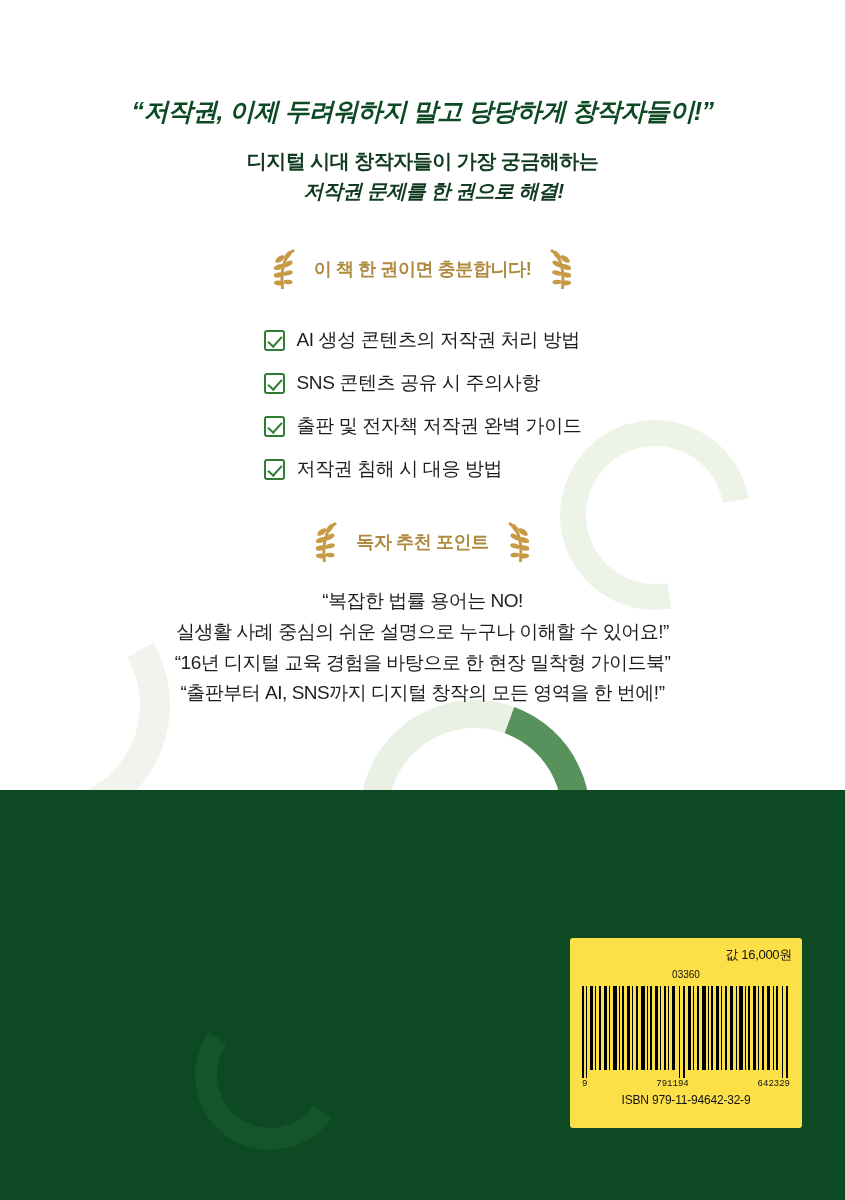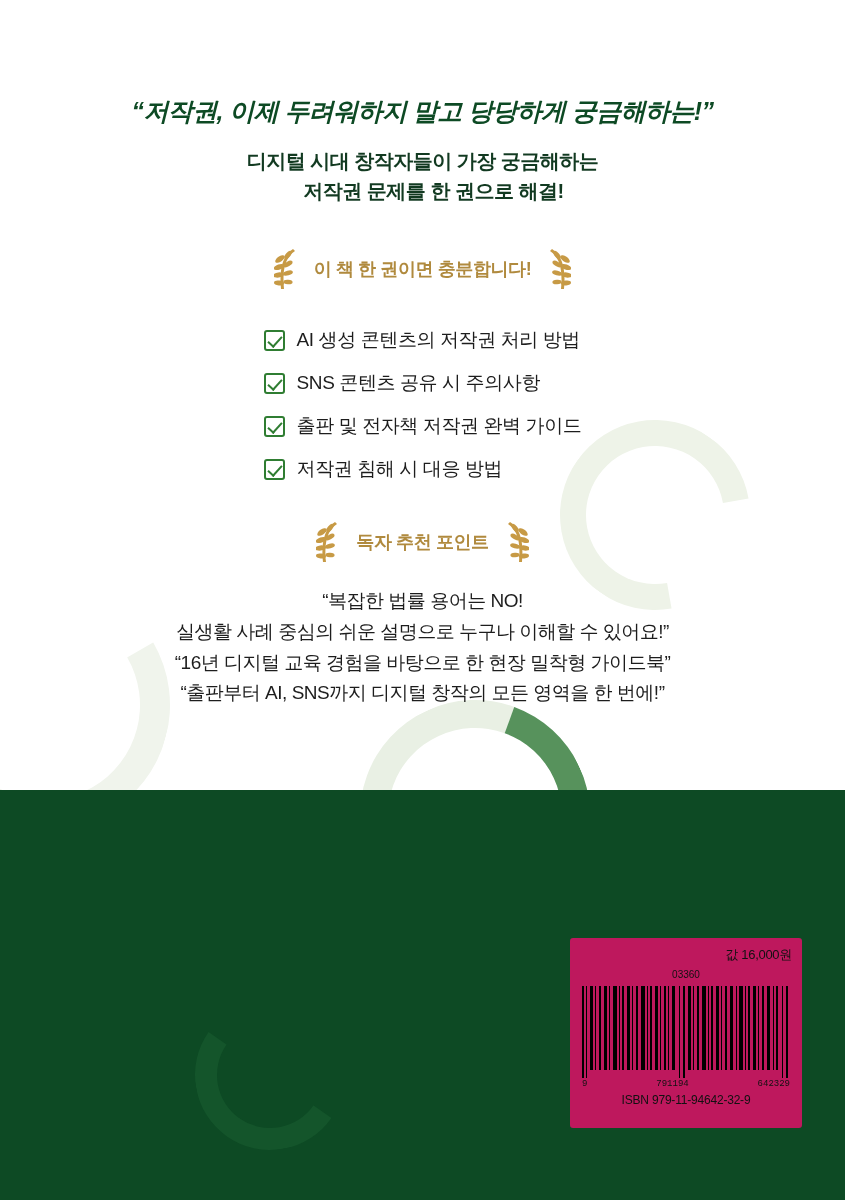--- a/index.html
+++ b/index.html
@@ -89,20 +89,21 @@
   }
   .headline-sub {
     margin-top: 18px;
     color: #123a21;
     font-size: 20px;
     font-weight: bold;
     line-height: 1.5;
     letter-spacing: -0.5px;
   }
   .headline-sub .em {
+    font-style: italic;
     padding-left: 22px;
   }
 
   
   .laurel-head {
     position: relative;
     display: flex;
     align-items: center;
     justify-content: center;
     gap: 14px;
@@ -182,21 +183,21 @@
     letter-spacing: -0.5px;
   }
 
   
   .barcode-box {
     position: absolute;
     left: 570px;
     top: 938px;
     width: 232px;
     height: 190px;
-    background: #be185d;
+    background: #fde047;
     border-radius: 3px;
     box-sizing: border-box;
     padding: 8px 10px 2px 10px;
     display: flex;
     flex-direction: column;
   }
   .price-line {
     text-align: right;
     font-size: 13px;
     color: #111;
@@ -239,21 +240,21 @@
   <div class="ring ring-a"></div>
   <div class="ring ring-b"></div>
   <div class="ring ring-c-light"></div>
   <div class="ring ring-c"></div>
 
   <div class="green-band">
     <div class="ring ring-d" style="left:195px; top:210px;"></div>
   </div>
 
   <div class="headline-block">
-    <div class="headline-main">“저작권, 이제 두려워하지 말고 당당하게 궁금해하는!”</div>
+    <div class="headline-main">“저작권, 이제 두려워하지 말고 당당하게 창작자들이!”</div>
     <div class="headline-sub">
       <div>디지털 시대 창작자들이 가장 궁금해하는</div>
       <div class="em">저작권 문제를 한 권으로 해결!</div>
     </div>
   </div>
 
   <div class="checklist-wrap">
     <div class="laurel-head">
       <svg class="laurel left" viewBox="0 0 26 44">
         <path d="M19 2 C9 9, 5 20, 7 42 L10 42 C8 21, 12 10, 21 4 Z"></path>

